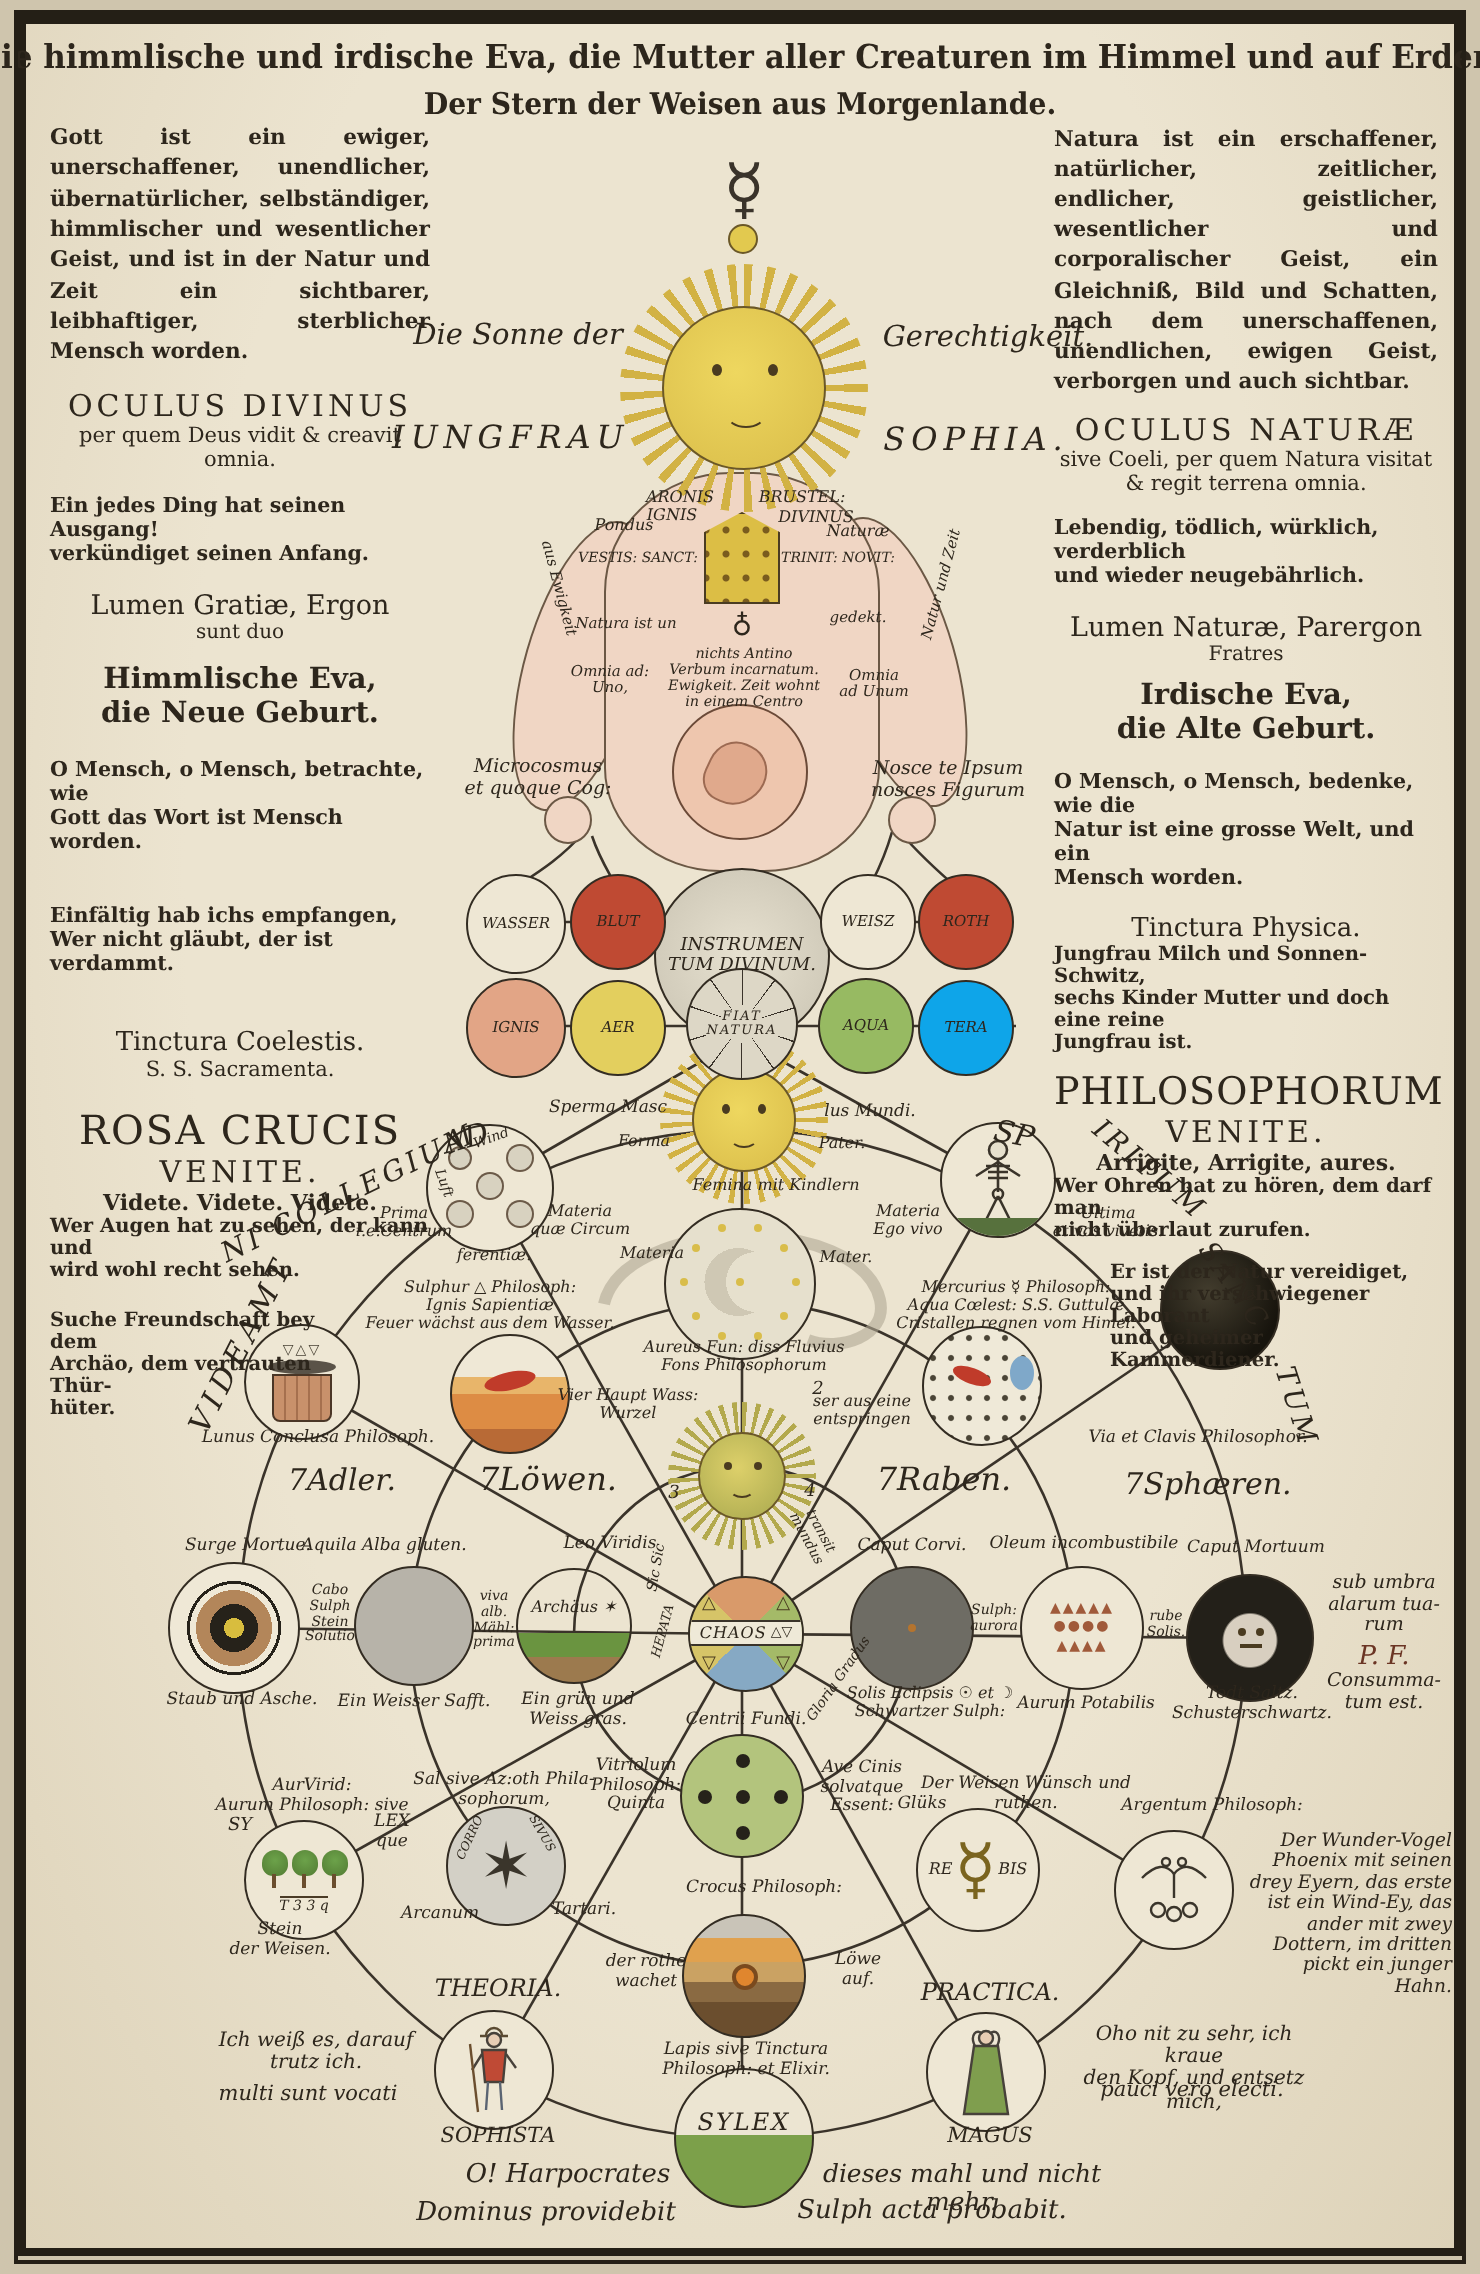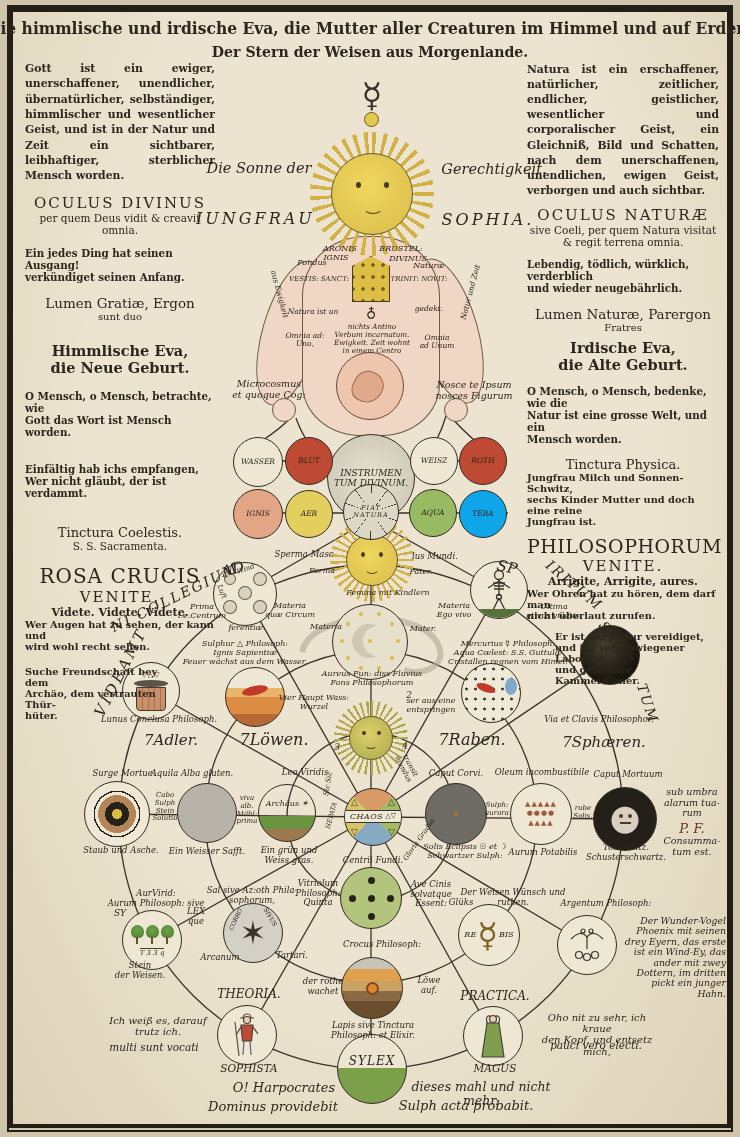--- a/index.html
+++ b/index.html
@@ -66,21 +66,21 @@
 
 <div class="colL">
   <div class="blk de jst" style="font-size:10.8px;line-height:1.42">Gott ist ein ewiger, unerschaffener, unendlicher, übernatürlicher, selbständiger, himmlischer und wesentlicher Geist, und ist in der Natur und Zeit ein sichtbarer, leibhaftiger, sterblicher Mensch worden.</div>
   <div class="blk rm ctr" style="font-size:15px;letter-spacing:2px;margin-top:10px">OCULUS DIVINUS</div>
   <div class="blk rm ctr" style="font-size:10.5px">per quem Deus vidit &amp; creavit
 omnia.</div>
   <div class="blk de" style="font-size:10.3px;margin-top:11px">Ein jedes Ding hat seinen Ausgang!
 verkündiget seinen Anfang.</div>
   <div class="blk rm ctr" style="font-size:13.5px;margin-top:12px">Lumen Gratiæ, Ergon</div>
   <div class="blk rm ctr" style="font-size:10px">sunt duo</div>
-  <div class="blk de ctr" style="font-size:14.5px;margin-top:20px">Himmlische Eva,
+  <div class="blk de ctr" style="font-size:14.5px;margin-top:9px">Himmlische Eva,
 die Neue Geburt.</div>
   <div class="blk de" style="font-size:10.3px;margin-top:14px">O Mensch, o Mensch, betrachte, wie
 Gott das Wort ist Mensch worden.</div>
   <div class="blk de" style="font-size:10.3px;margin-top:25px">Einfältig hab ichs empfangen,
 Wer nicht gläubt, der ist verdammt.</div>
   <div class="blk rm ctr" style="font-size:13px;margin-top:26px">Tinctura Coelestis.</div>
   <div class="blk rm ctr" style="font-size:10.5px">S. S. Sacramenta.</div>
   <div class="blk rm ctr" style="font-size:20px;letter-spacing:1px;margin-top:12px">ROSA CRUCIS</div>
   <div class="blk rm ctr" style="font-size:15px;letter-spacing:2px">VENITE.</div>
   <div class="blk de ctr" style="font-size:11px">Videte.  Videte.  Videte.</div>

